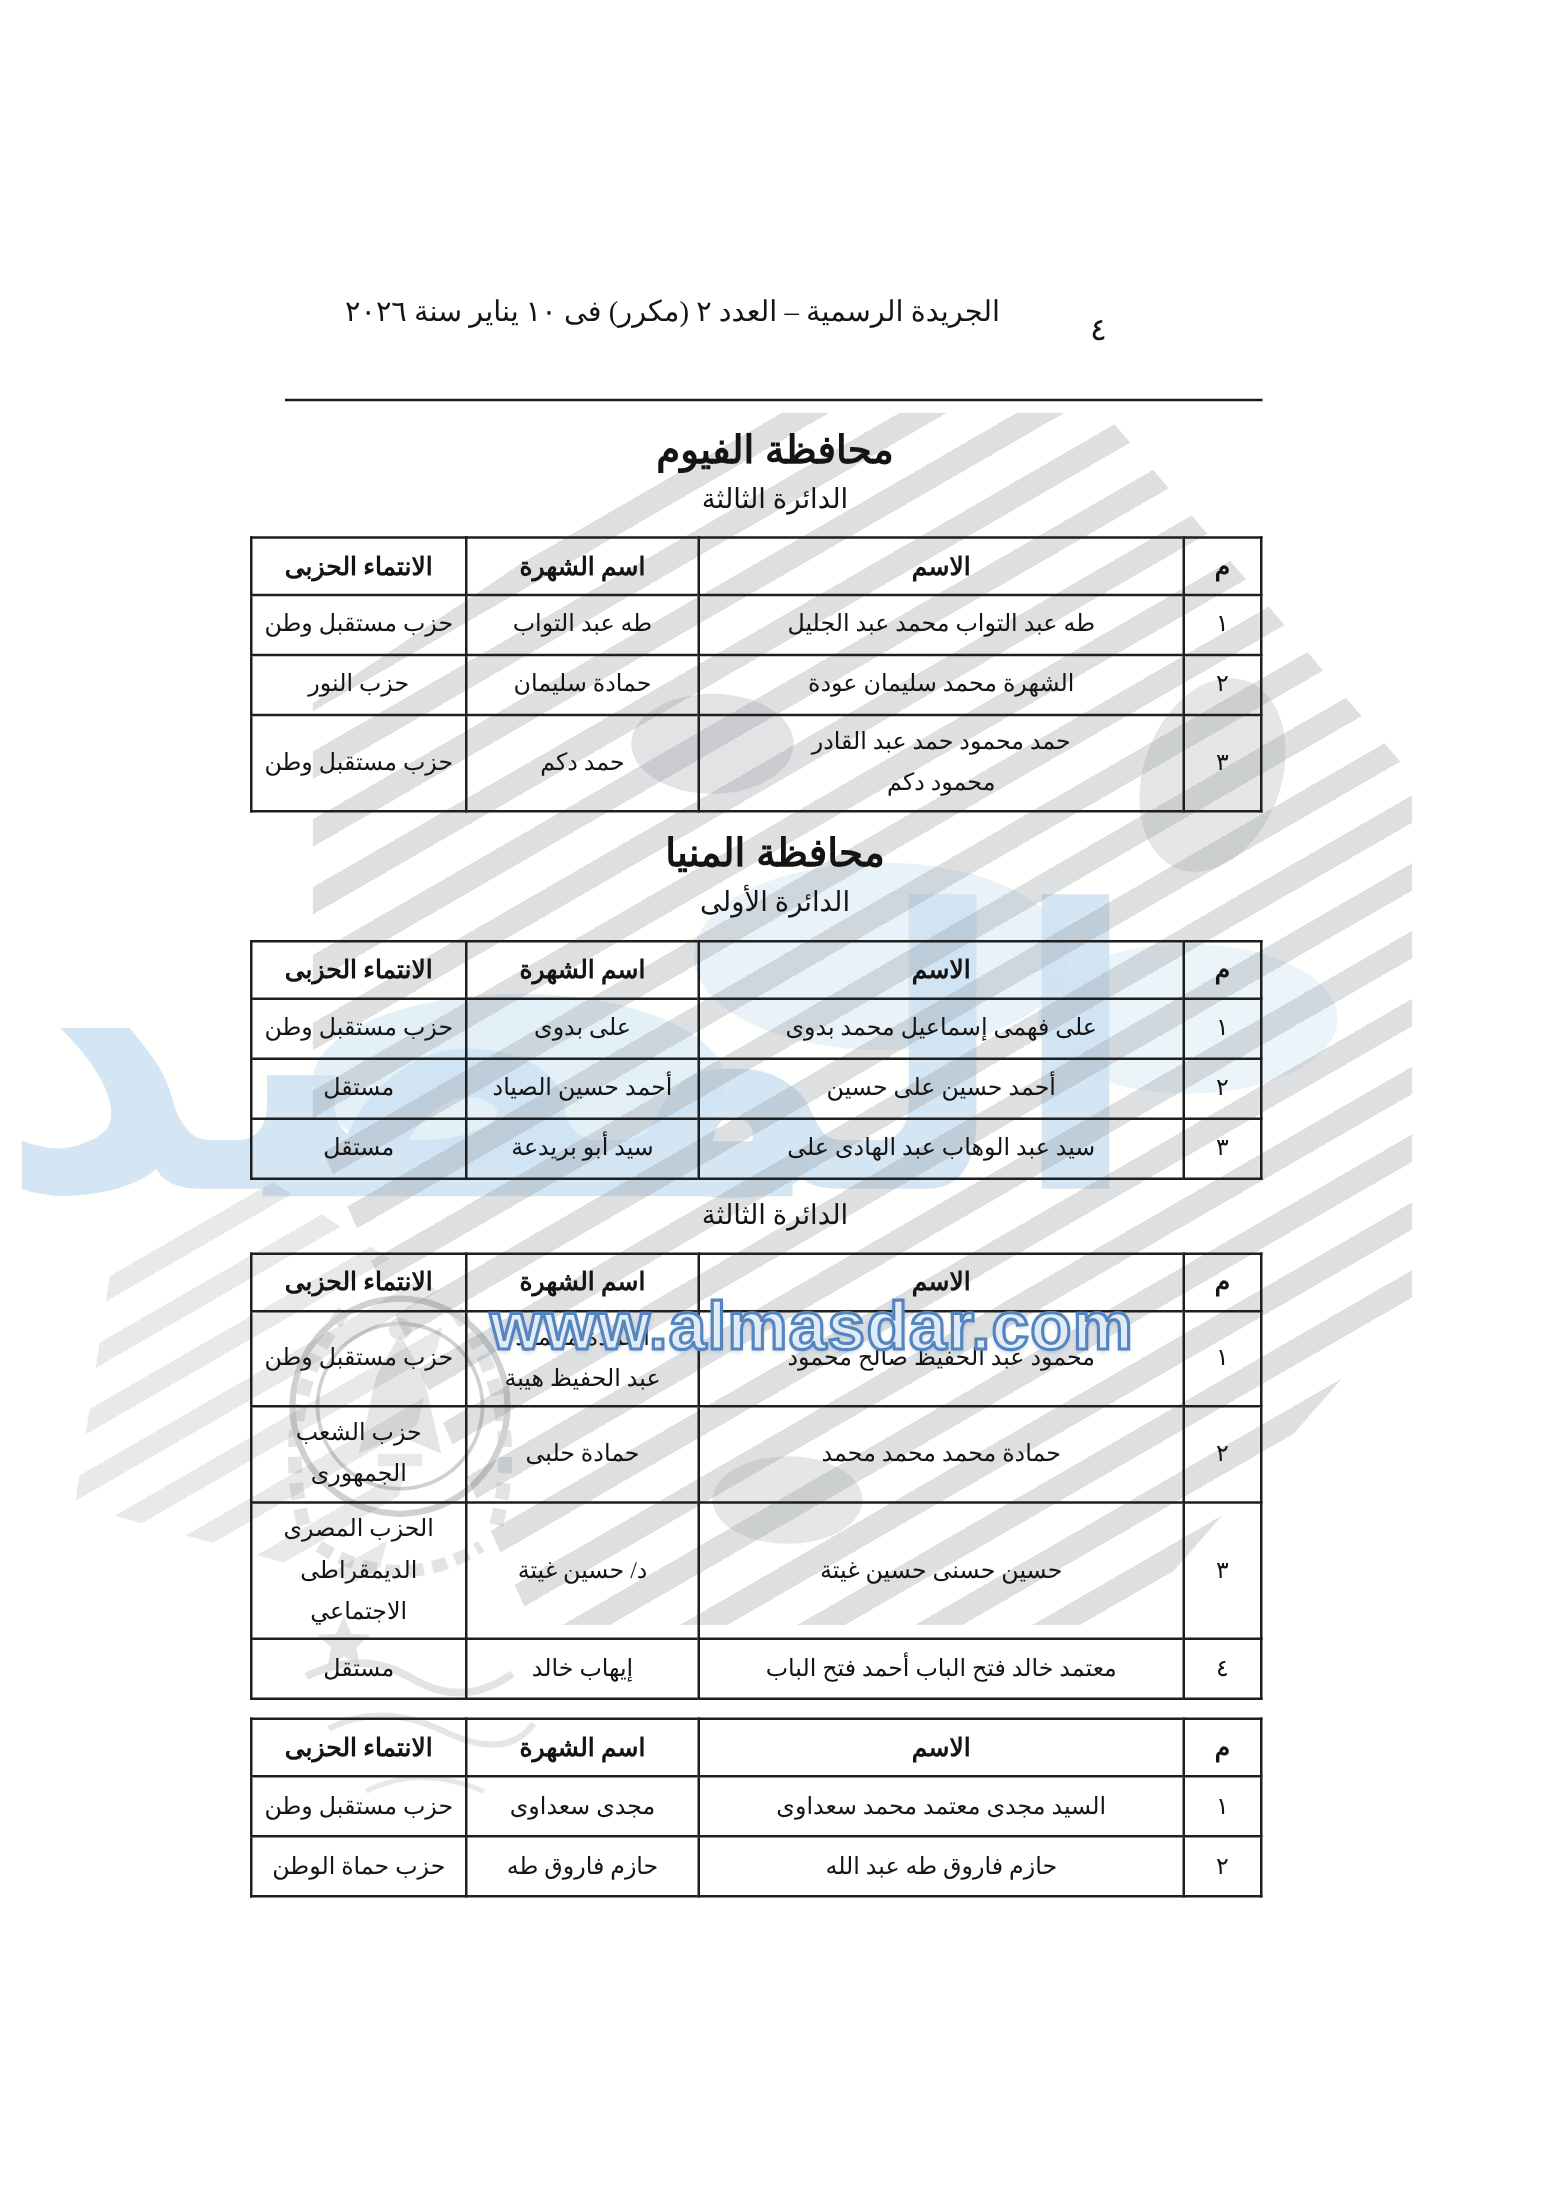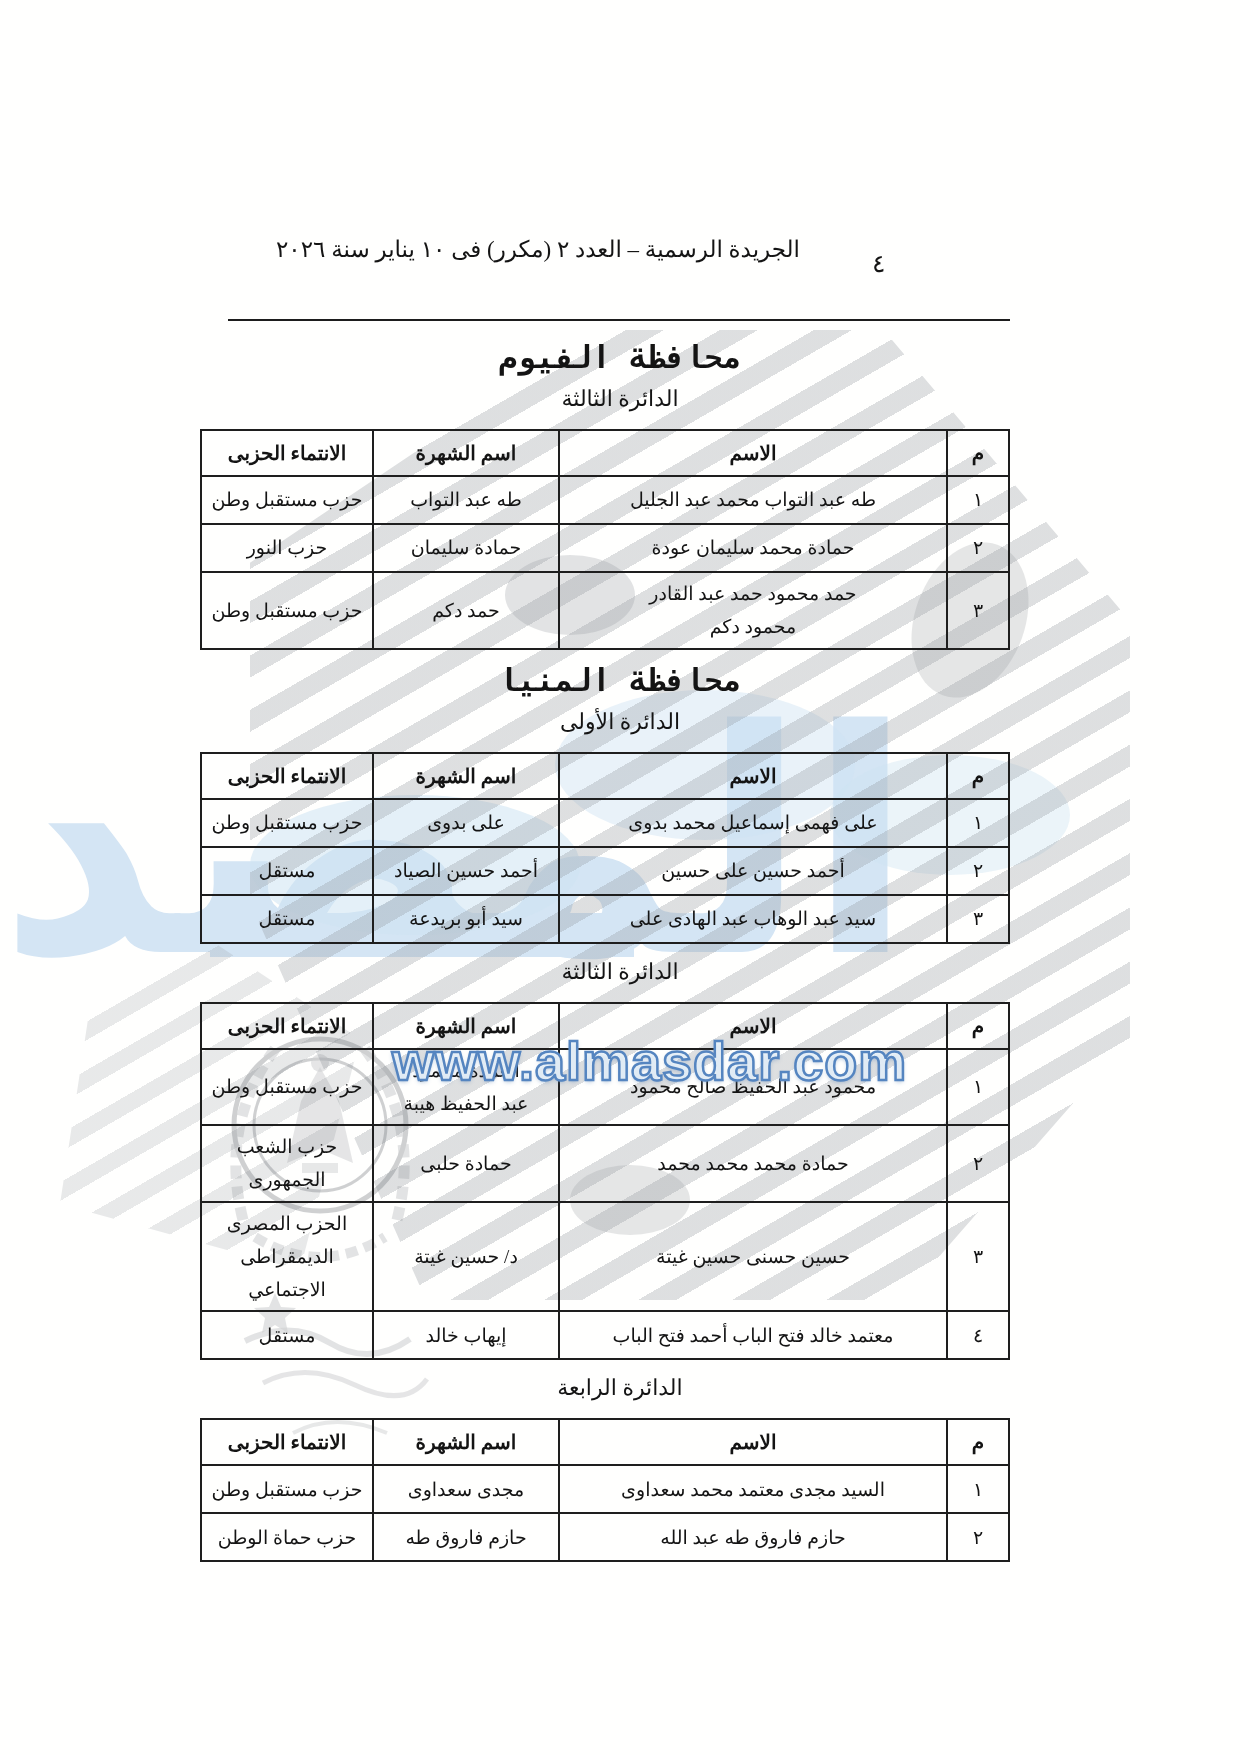--- a/index.html
+++ b/index.html
@@ -29,21 +29,21 @@
       font-weight:bold;font-size:54px;letter-spacing:1px;color:rgba(235,243,250,.78);
       -webkit-text-stroke:2.5px #5585c0;text-shadow:0 2px 4px rgba(90,130,180,.45),0 0 2px #ffffff;}
 
   
   .header-title{position:absolute;top:236px;right:440px;z-index:2;font-size:23px;direction:rtl;white-space:nowrap;}
   .page-number{position:absolute;top:249px;left:872px;z-index:2;font-size:25px;}
   .rule{position:absolute;top:319px;left:228px;width:782px;height:2px;background:#1d1d1d;z-index:2;}
 
   .content{position:absolute;top:331px;left:230px;width:780px;z-index:2;direction:rtl;text-align:center;}
   .gov-title{font-size:31px;line-height:38px;font-weight:bold;margin:10px 0 4px;
-             font-family:Liberation Mono, monospace;}
+             font-family:Liberation Sans, sans-serif;}
   .district-title{font-size:22px;line-height:28px;font-weight:normal;margin:6px 0 16px;}
   table.cand{border-collapse:collapse;table-layout:fixed;width:744px;margin:0 auto 14px;background:transparent;}
   table.cand th,table.cand td{border:2px solid #1e1e1e;text-align:center;vertical-align:middle;
       padding:4px 8px;white-space:pre-line;}
   table.cand th{font-size:20px;font-weight:bold;height:36px;}
   table.cand td{font-size:19px;line-height:1.75;height:38px;}
   .c-serial{width:44px;}
   .c-name{width:370px;}
   .c-known_as{width:168px;}
   .c-party{width:154px;}
@@ -95,21 +95,21 @@
             <th class="c-party">الانتماء الحزبى</th>
           </tr>
           <tr>
             <td class="c-serial">١</td>
             <td class="c-name">طه عبد التواب محمد عبد الجليل</td>
             <td class="c-known_as">طه عبد التواب</td>
             <td class="c-party">حزب مستقبل وطن</td>
           </tr>
           <tr>
             <td class="c-serial">٢</td>
-            <td class="c-name">حمادة محمد سليمان عودة</td>
+            <td class="c-name">الشهرة محمد سليمان عودة</td>
             <td class="c-known_as">حمادة سليمان</td>
             <td class="c-party">حزب النور</td>
           </tr>
           <tr>
             <td class="c-serial">٣</td>
             <td class="c-name">حمد محمود حمد عبد القادر
 محمود دكم</td>
             <td class="c-known_as">حمد دكم</td>
             <td class="c-party">حزب مستقبل وطن</td>
           </tr>
@@ -175,21 +175,20 @@
 الديمقراطى الاجتماعي</td>
           </tr>
           <tr>
             <td class="c-serial">٤</td>
             <td class="c-name">معتمد خالد فتح الباب أحمد فتح الباب</td>
             <td class="c-known_as">إيهاب خالد</td>
             <td class="c-party">مستقل</td>
           </tr>
         </tbody>
       </table>
-      <div class="district-title">الدائرة الرابعة</div>
       <table class="cand" dir="rtl">
         <tbody>
           <tr>
             <th class="c-serial">م</th>
             <th class="c-name">الاسم</th>
             <th class="c-known_as">اسم الشهرة</th>
             <th class="c-party">الانتماء الحزبى</th>
           </tr>
           <tr>
             <td class="c-serial">١</td>

